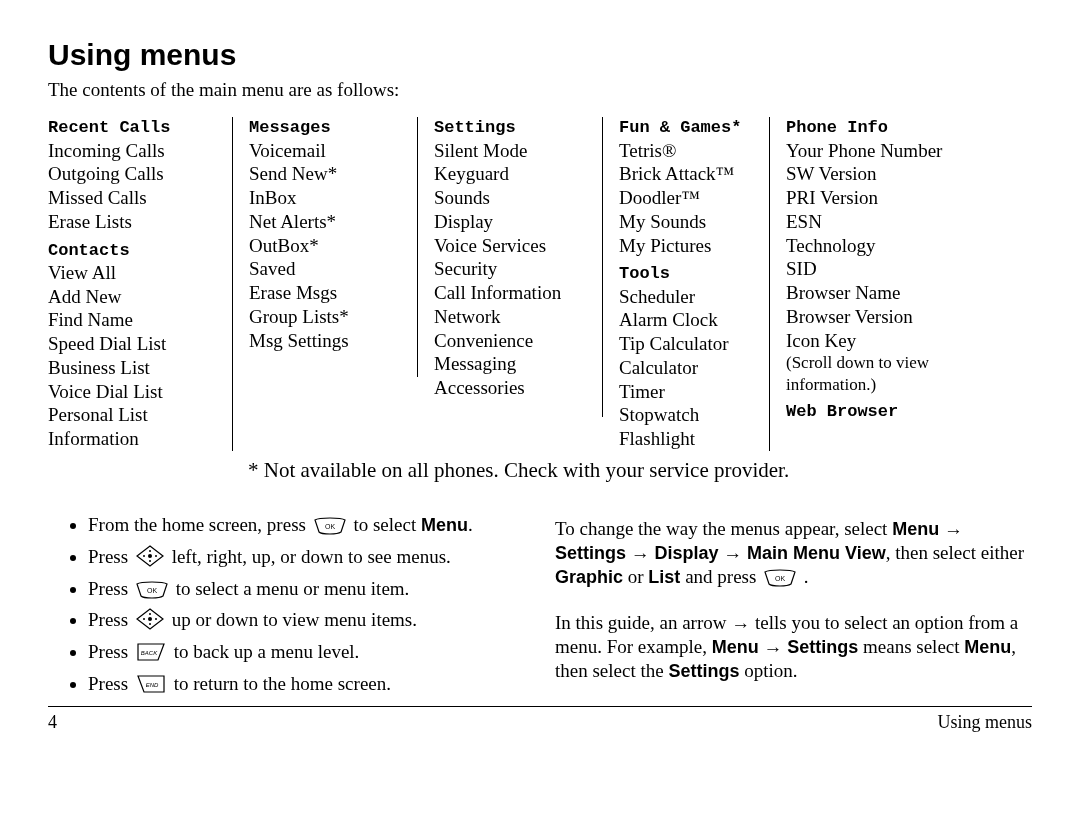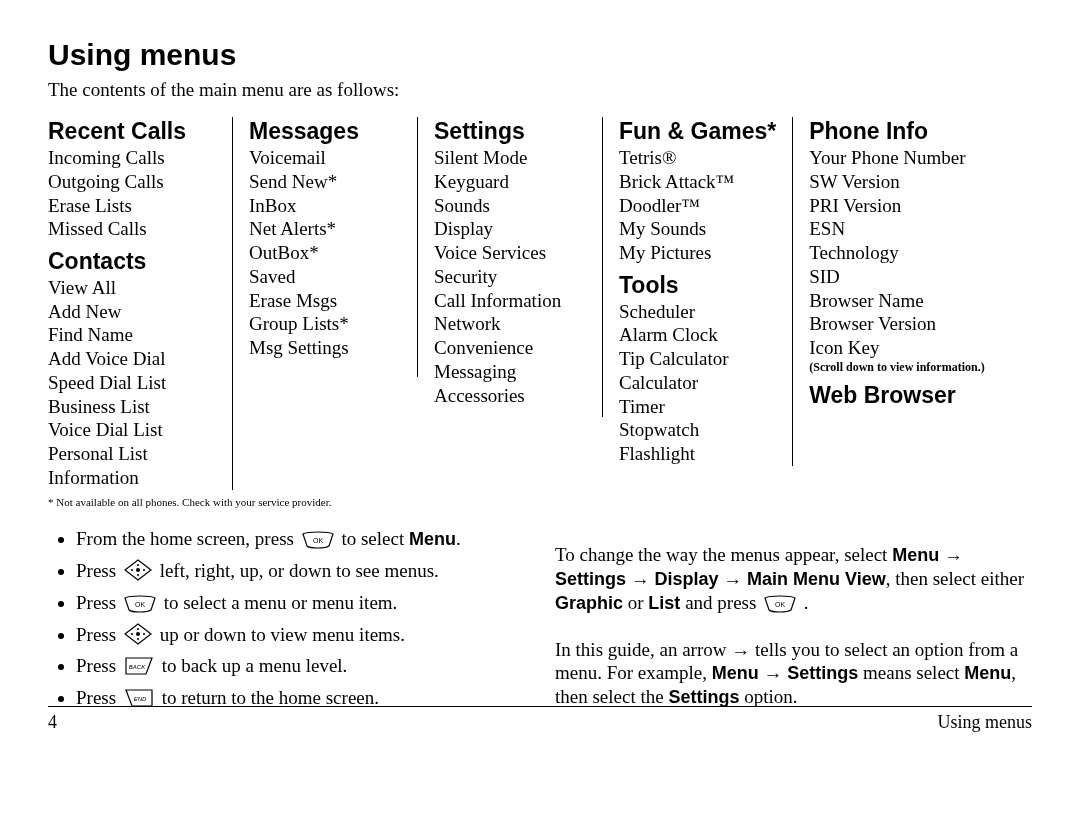--- a/index.html
+++ b/index.html
@@ -36,44 +36,44 @@
   .col {
     padding: 0 16px 0 0;
     border-right: 1px solid #000;
     min-width: 168px;
   }
   .col.first { padding-left: 0; }
   .col:last-child { border-right: none; }
   .col-inner { padding-left: 16px; }
   .col.first .col-inner { padding-left: 0; }
   .group-head {
-    font-family: Liberation Sans, sans-serif;
+    font-family: Liberation Mono, monospace;
     font-weight: bold;
-    font-size: 23px;
+    font-size: 17px;
     margin-top: 6px;
   }
   .group-head.first { margin-top: 0; }
   .item { }
   .footnote {
-    font-size: 11px;
+    font-size: 21px;
+    margin-left: 200px;
     margin-top: 2px;
   }
   .scroll-note {
-    font-size: 12px;
-    font-weight: bold;
+    font-size: 17px;
   }
   .body-cols {
     display: flex;
     margin-top: 18px;
     gap: 30px;
   }
   .body-col { flex: 1; }
   ul.bullets {
     list-style: disc;
-    margin: 0;
+    margin: 12px;
     padding-left: 28px;
   }
   ul.bullets li { margin-bottom: 4px; }
   .icon {
     display: inline-block;
     vertical-align: -4px;
     margin: 0 3px;
   }
   .b { font-family: Arial, Helvetica, sans-serif; font-weight: bold; font-size: 18px; }
   .footer {
@@ -102,27 +102,26 @@
 <h1>Using menus</h1>
 <p class="intro">The contents of the main menu are as follows:</p>
 
 <div class="menu-table">
 
   <div class="col first">
     <div class="col-inner">
       <div class="group-head first">Recent Calls</div>
       <div class="item">Incoming Calls</div>
       <div class="item">Outgoing Calls</div>
+      <div class="item">Missed Calls</div>
       <div class="item">Erase Lists</div>
-      <div class="item">Missed Calls</div>
       <div class="group-head">Contacts</div>
       <div class="item">View All</div>
       <div class="item">Add New</div>
       <div class="item">Find Name</div>
-      <div class="item">Add Voice Dial</div>
       <div class="item">Speed Dial List</div>
       <div class="item">Business List</div>
       <div class="item">Voice Dial List</div>
       <div class="item">Personal List</div>
       <div class="item">Information</div>
     </div>
   </div>
 
   <div class="col col2">
     <div class="col-inner">

